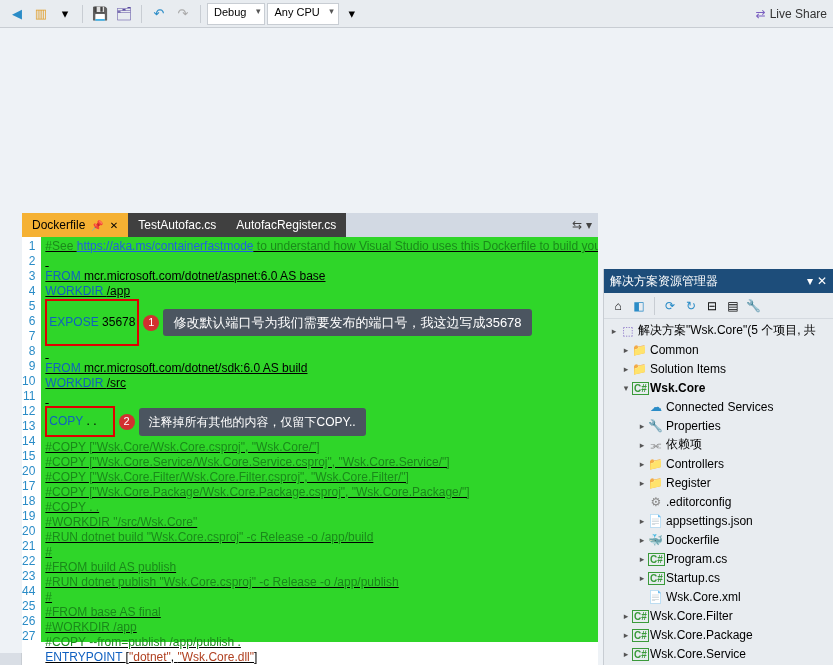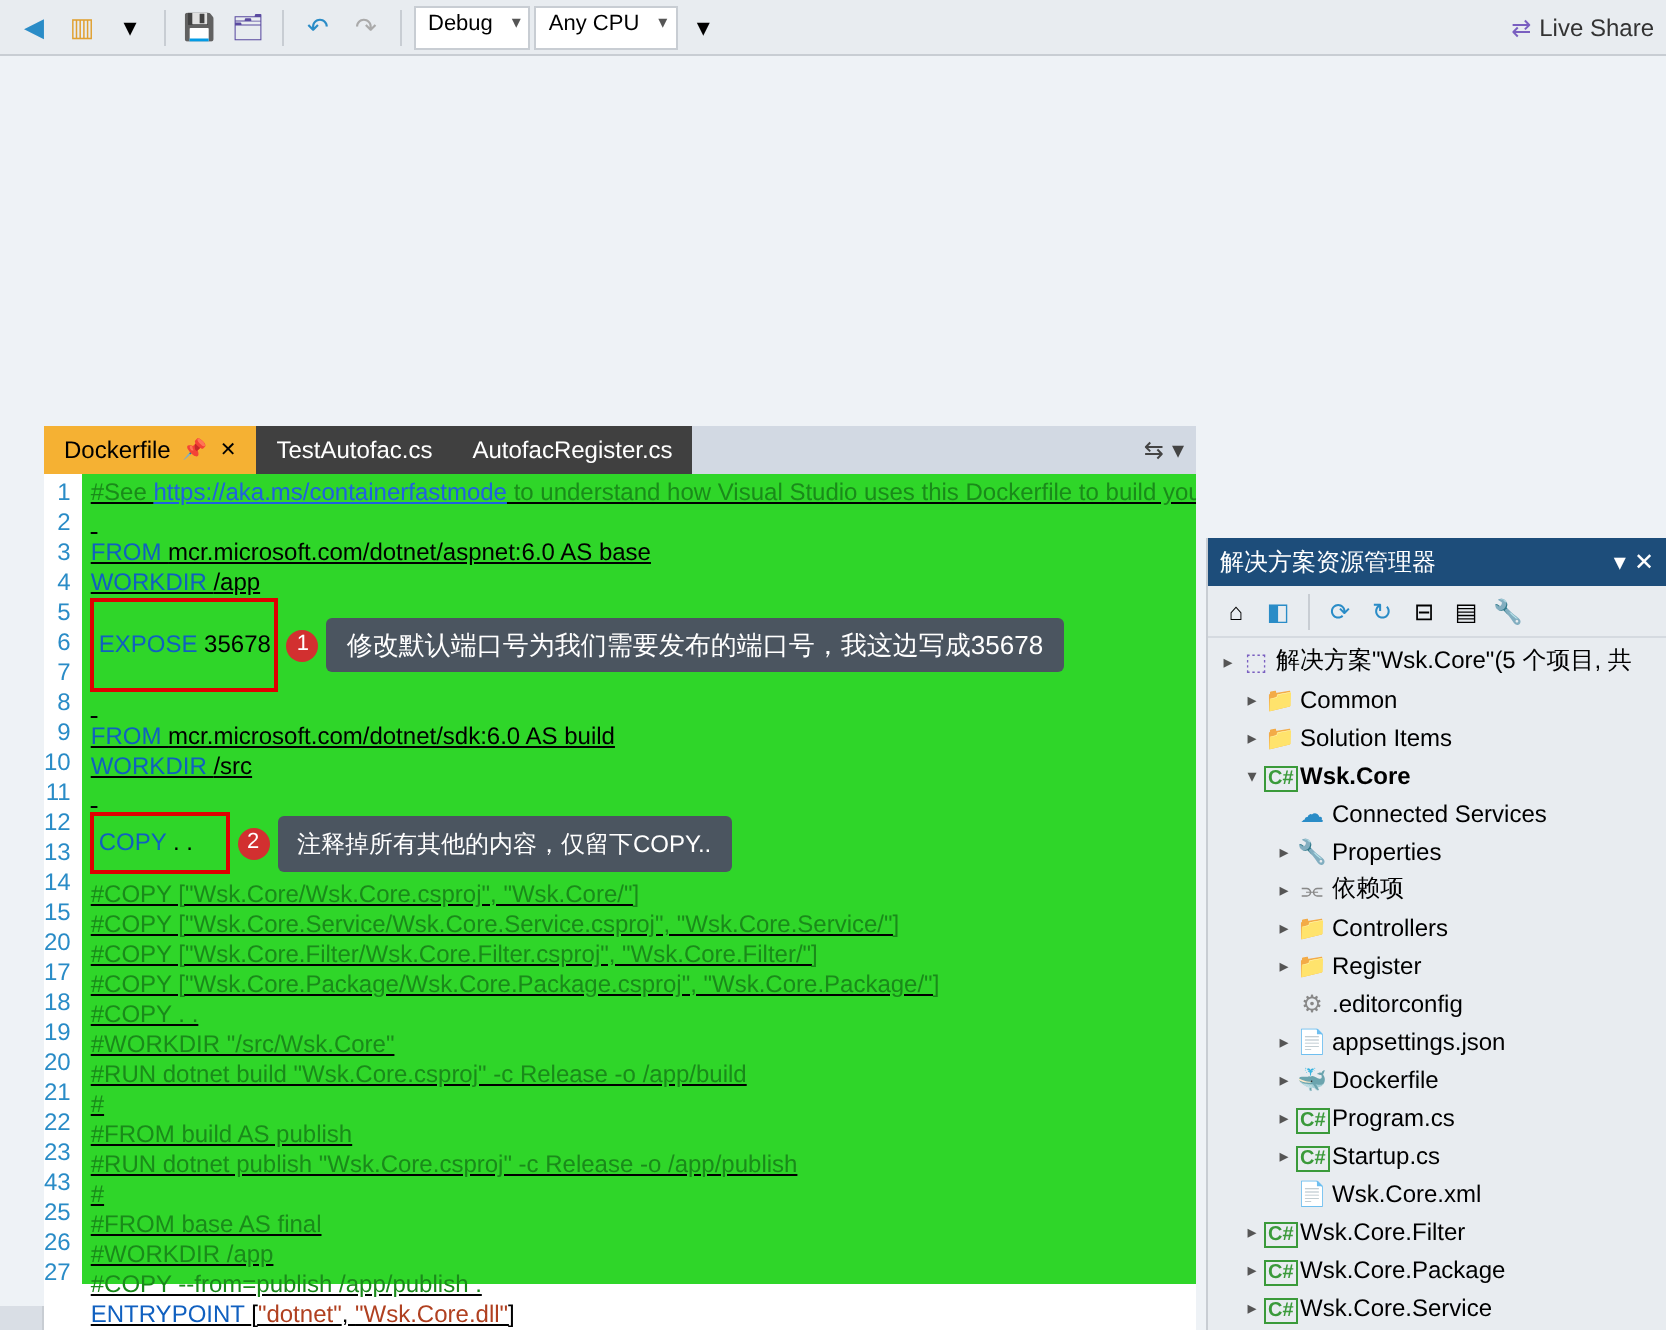--- a/index.html
+++ b/index.html
@@ -121,21 +121,21 @@
           <div>14</div>
         <div>15</div>
           <div>20</div>
         <div>17</div>
           <div>18</div>
         <div>19</div>
           <div>20</div>
         <div>21</div>
           <div>22</div>
         <div>23</div>
-          <div>43</div>
+          <div>44</div>
         <div>25</div>
           <div>26</div>
         <div>27</div>
       </div>
 
       <div class="codewrap">
         <div class="greensel" style="height:405px"></div>
         <div class="codeline"><span class="cmt">#See </span><span class="link">https://aka.ms/containerfastmode</span><span class="cmt"> to understand how Visual Studio uses this Dockerfile to build you</span></div>
         <div class="codeline">&nbsp;</div>
         <div class="codeline"><span class="kw">FROM </span><span>mcr.microsoft.com/dotnet/aspnet:6.0 AS base</span></div>

